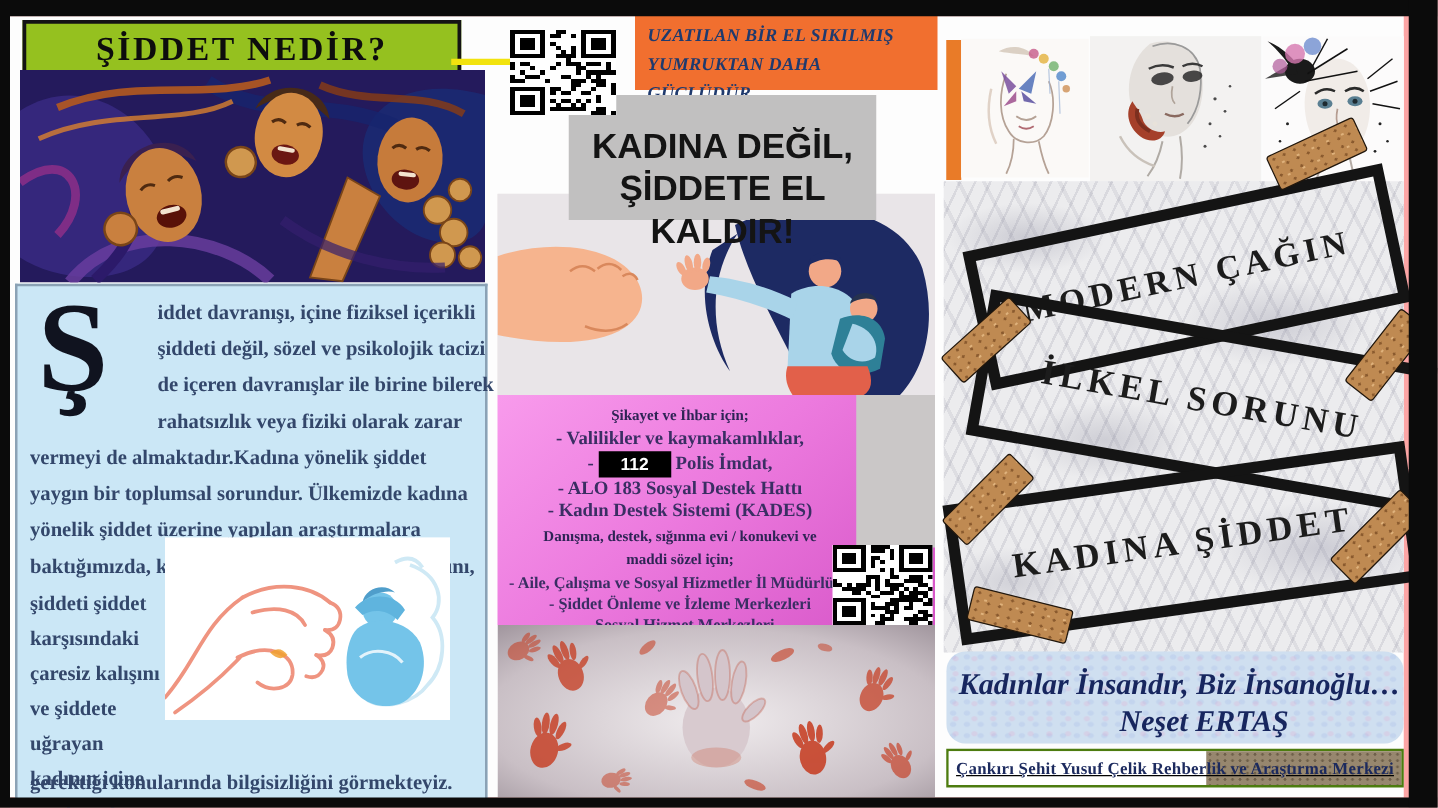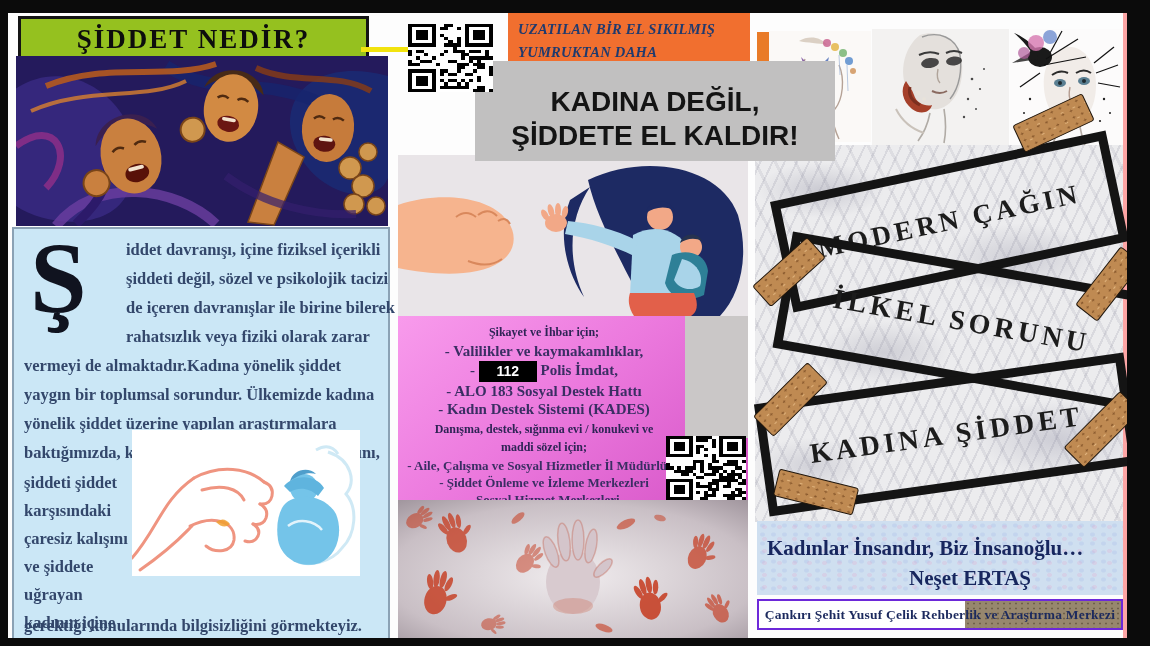--- a/index.html
+++ b/index.html
@@ -46,22 +46,22 @@
   .stamp{border:9px solid #141414;display:flex;align-items:center;justify-content:center;}
   .stamp span{font-weight:bold;color:#1c1c1c;letter-spacing:4px;}
   .cork{background-color:#bf8a52;border:1px solid #20160c;border-radius:3px;
     background-image:radial-gradient(#8a5a2e 1.2px, transparent 1.4px),
                      radial-gradient(#dfb27c 1px, transparent 1.2px);
     background-size:9px 7px,13px 11px;background-position:0 0,4px 3px;}
   .quote-box{background:#cfdff0;
     background-image:radial-gradient(rgba(232,158,198,.22) 2px, transparent 3px),
                      radial-gradient(rgba(160,180,230,.25) 2px, transparent 3px);
     background-size:15px 12px,11px 9px;
-    color:#17265e;font-weight:bold;font-size:21px;line-height:30px;}
-  .footer-bar{border:2px solid #6d28d9;}
+    color:#17265e;font-weight:bold;font-style:italic;font-size:24px;line-height:30px;border-radius:16px;}
+  .footer-bar{border:2px solid #4d7c0f;text-decoration:underline;}
   .footer-bar .bgL{position:absolute;left:0;top:0;bottom:0;width:57%;background:#fff;}
   .footer-bar .bgR{position:absolute;right:0;top:0;bottom:0;width:43%;background:#97876e;
     background-image:radial-gradient(rgba(60,48,30,.45) 1px, transparent 1.4px);background-size:6px 5px;}
   .footer-bar .txt{position:relative;z-index:1;text-align:center;font-weight:bold;
     font-size:13.5px;line-height:27px;color:#1c2a5e;letter-spacing:.2px;}
   .portrait{background:#fbfafa;}
 </style>
 </head>
 <body>
 
@@ -287,21 +287,21 @@
         <rect x="1" y="15" width="5" height="5" fill="#fff"></rect>
         <rect x="2" y="16" width="3" height="3" fill="#000"></rect>
       </svg>
     </div>
 
   <div class="abs orange-banner" style="left:508px;top:11px;width:226px;height:54px;">
     <div>UZATILAN BİR EL SIKILMIŞ</div>
     <div>YUMRUKTAN DAHA GÜÇLÜDÜR.</div>
   </div>
 
-  <div class="abs gray-box" style="left:455px;top:61px;width:360px;height:76px;z-index:2;margin-left:20px;">
+  <div class="abs gray-box" style="left:455px;top:76px;width:246px;height:76px;z-index:2;">
     <div>KADINA DEĞİL,</div>
     <div>ŞİDDETE EL KALDIR!</div>
   </div>
 
   <div class="abs illu-bg" style="left:398px;top:155px;width:350px;height:161px;">
     <svg width="100%" height="100%" viewBox="0 0 350 161" preserveAspectRatio="none">
       <rect width="350" height="161" fill="#e9e5e8"></rect>
       <path d="M0,50 C42,36 88,42 106,62 C120,76 119,96 102,107 C78,123 34,120 0,113 Z" fill="#f6b48e"></path>
       <g stroke="#d9885c" stroke-width="2" fill="none">
         <path d="M58,62 q10,-8 20,0"></path>

